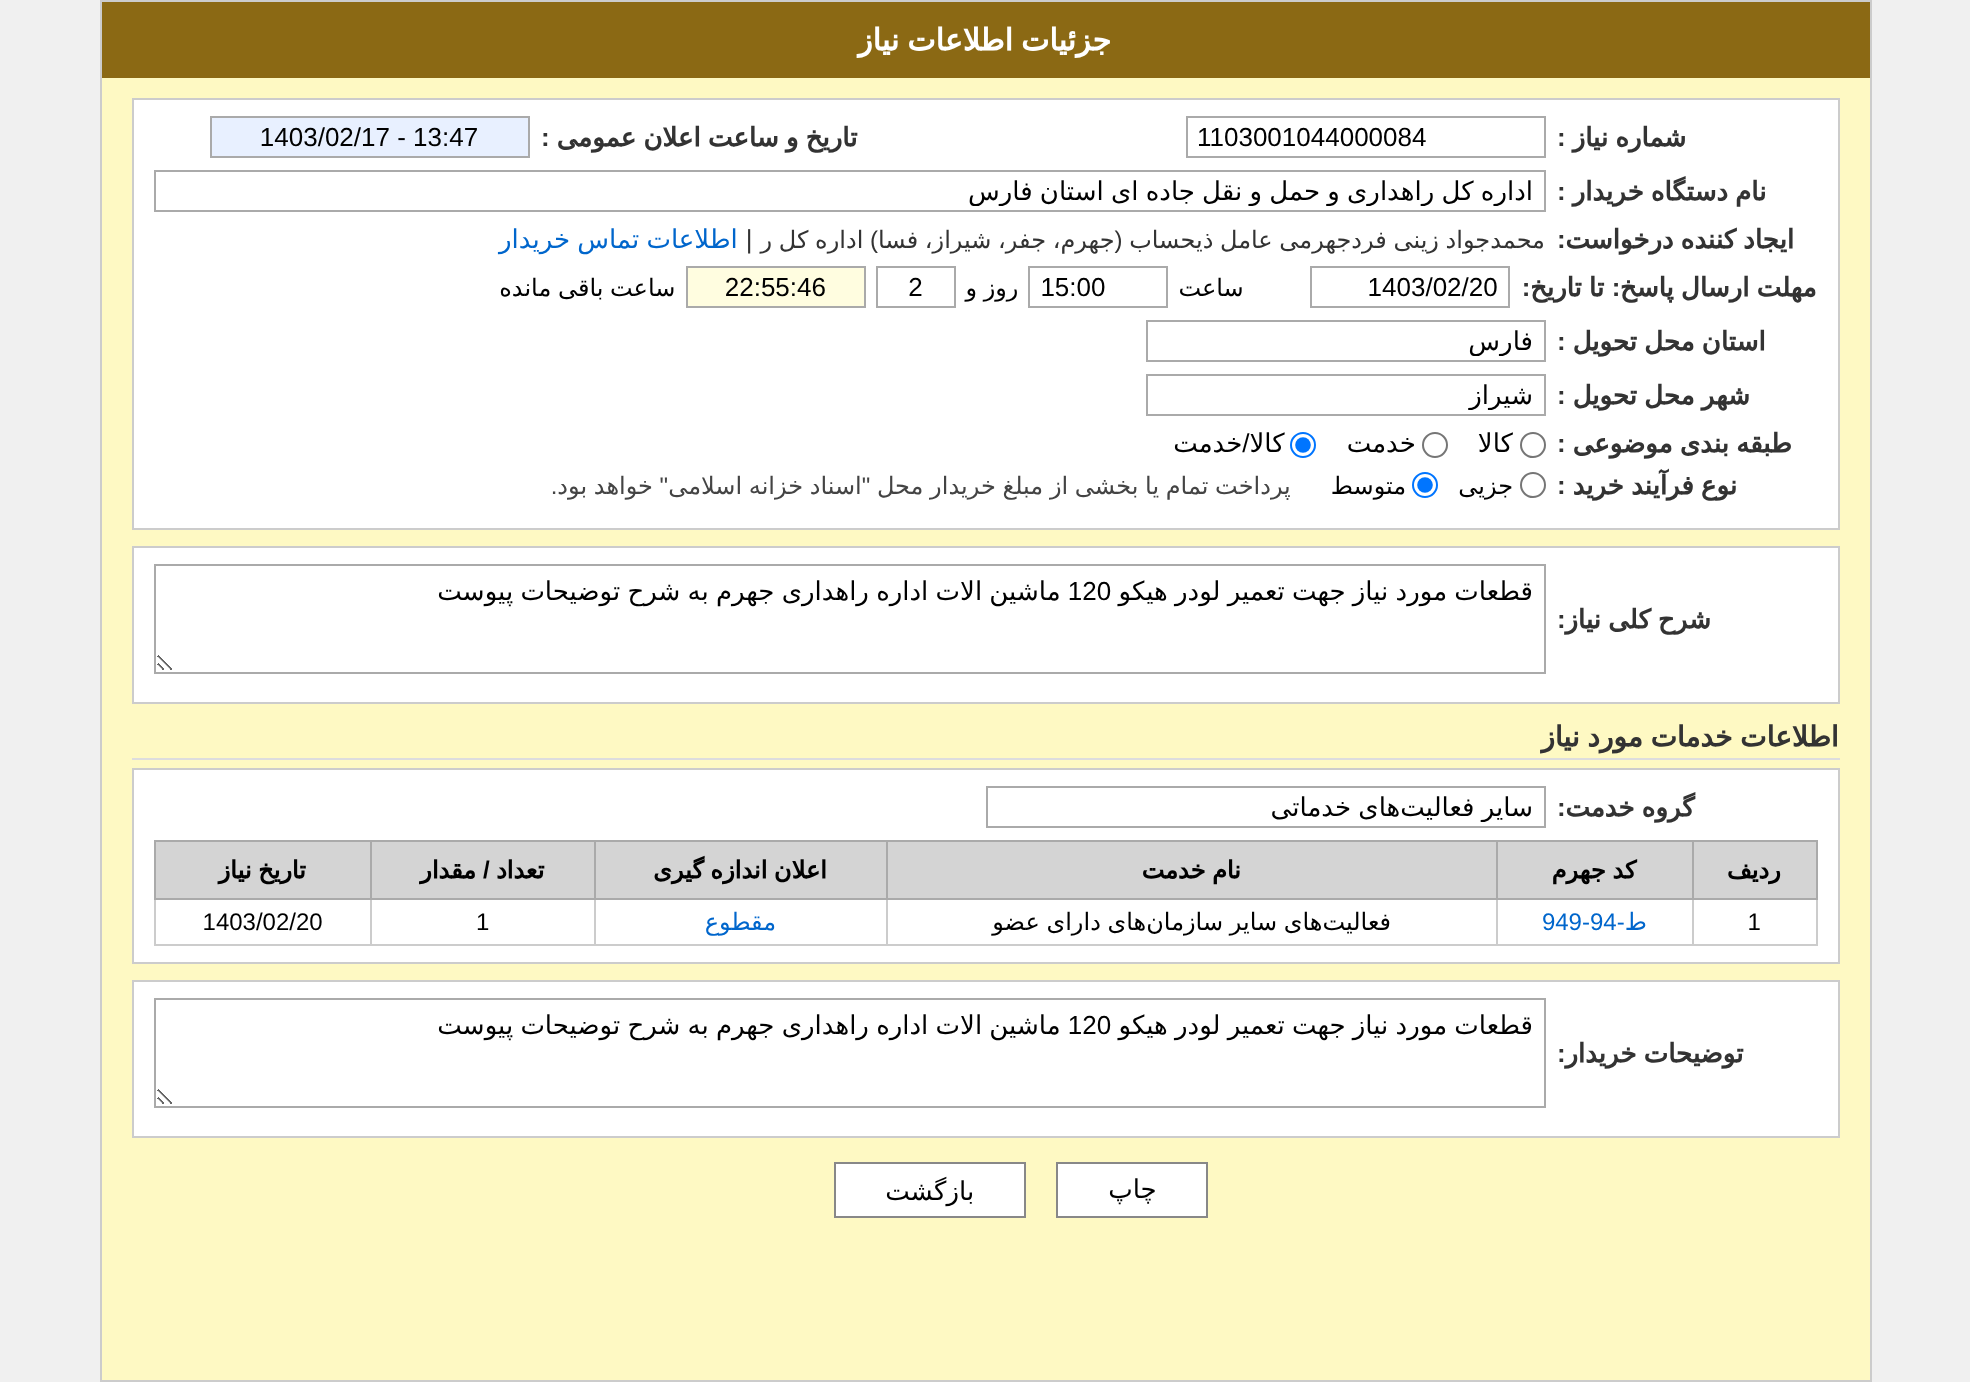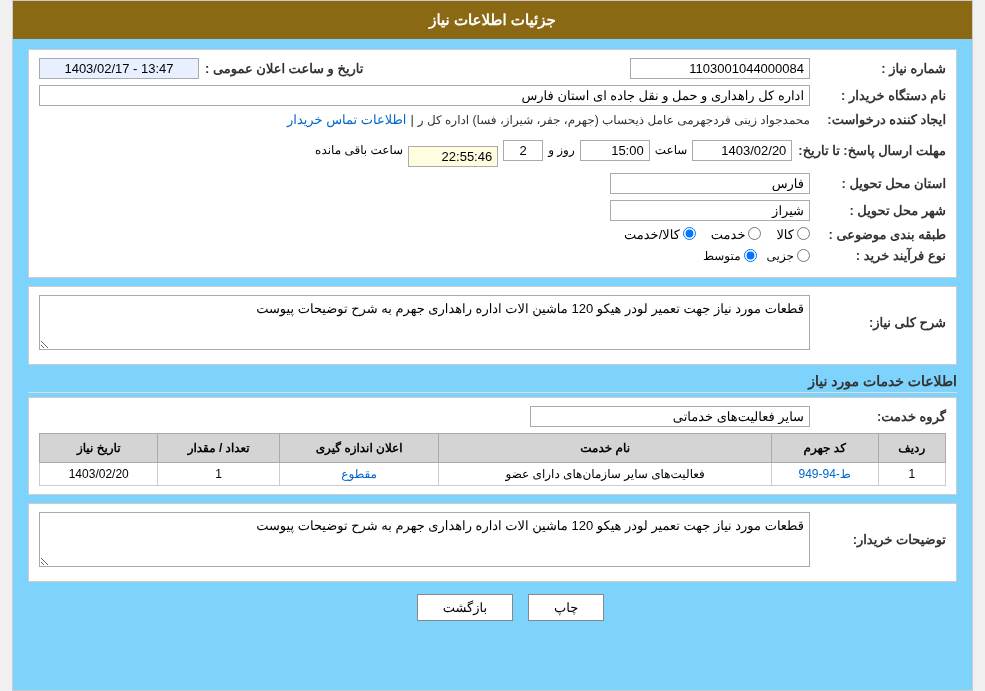--- a/index.html
+++ b/index.html
@@ -3,23 +3,23 @@
   <meta charset="utf-8">
   <style>
     * { box-sizing: border-box; margin: 0; padding: 0; }
     body {
       font-family: Tahoma, Arial, sans-serif;
       font-size: 13px;
       background: #f0f0f0;
       direction: rtl;
     }
     .page-container {
-      width: 961px;
+      width: 886px;
       min-height: 691px;
-      background: #7dd3fc;
+      background: #fef9c3;
       margin: 0 auto;
       border: 1px solid #ccc;
     }
     .header-bar {
       background: #8B6914;
       color: #fff;
       text-align: center;
       padding: 10px 0;
       font-size: 15px;
       font-weight: bold;
@@ -37,21 +37,21 @@
       display: flex;
       align-items: center;
       margin-bottom: 6px;
       gap: 6px;
     }
     .label-cell {
       font-weight: bold;
       color: #333;
       white-space: nowrap;
       min-width: 130px;
-      text-align: right;
+      text-align: left;
     }
     .value-cell {
       flex: 1;
       display: flex;
       align-items: center;
       gap: 4px;
     }
     .input-box {
       border: 1px solid #aaa;
       background: #fff;
@@ -62,34 +62,35 @@
     }
     .input-full {
       width: 100%;
     }
     .date-box {
       border: 1px solid #aaa;
       padding: 2px 5px;
       background: #e8f0ff;
       font-size: 13px;
       min-width: 160px;
+      margin-left: 28px;
     }
     .link-blue {
       color: #0066cc;
       text-decoration: none;
       cursor: pointer;
     }
     .radio-group {
       display: flex;
       gap: 15px;
       align-items: center;
     }
     .radio-item {
       display: flex;
-      align-items: flex-start;
+      align-items: flex-end;
       gap: 3px;
     }
     .process-row {
       display: flex;
       align-items: center;
       gap: 10px;
       font-size: 12px;
     }
     .process-item {
       display: flex;
@@ -148,21 +149,21 @@
       display: flex;
       justify-content: center;
       gap: 15px;
       margin-top: 12px;
       margin-bottom: 10px;
     }
     .btn-print {
       background: #fff;
       border: 1px solid #888;
       padding: 5px 25px;
-      font-family: Liberation Sans, sans-serif;
+      font-family: Liberation Serif, serif;
       font-size: 13px;
       cursor: pointer;
     }
     .btn-back {
       background: #fff;
       border: 1px solid #888;
       padding: 5px 25px;
       font-family: Tahoma, Arial, sans-serif;
       font-size: 13px;
       cursor: pointer;
@@ -194,21 +195,21 @@
     <span>جزئیات اطلاعات نیاز</span>
   </div>
 
   <div class="content-area">
 
     <div class="form-section">
 
       <div class="form-row">
         <span class="label-cell">شماره نیاز :</span>
         <div class="value-cell">
-          <div class="shrn-box" style="direction:ltr; text-align:right;">1103001044000084</div>
+          <div class="shrn-box" style="direction:ltr; text-align:left;">1103001044000084</div>
         </div>
         <span class="label-cell" style="text-align:left; min-width:180px;">تاریخ و ساعت اعلان عمومی :</span>
         <div class="value-cell" style="flex:0;">
           <div class="date-box" style="direction:ltr; text-align:center;">1403/02/17 - 13:47</div>
         </div>
       </div>
 
       <div class="form-row">
         <span class="label-cell">نام دستگاه خریدار :</span>
         <div class="value-cell">
@@ -224,24 +225,24 @@
           <a class="link-blue" href="#">اطلاعات تماس خریدار</a>
         </div>
       </div>
 
       <div class="form-row">
         <span class="label-cell">مهلت ارسال پاسخ: تا تاریخ:</span>
         <div class="value-cell">
           <div class="time-row">
             <div class="date-box" style="min-width:100px; background:#fff;">1403/02/20</div>
             <span class="inline-label">ساعت</span>
-            <div class="input-box" style="width:70px; text-align:right;">15:00</div>
+            <div class="input-box" style="width:70px; text-align:left;">15:00</div>
             <span class="inline-label">روز و</span>
             <div class="input-box" style="width:40px; text-align:center;">2</div>
-            <div class="input-box" style="width:90px; text-align:right; background:#fffde0;margin-top:13px;">22:55:46</div>
+            <div class="input-box" style="width:90px; text-align:center; background:#fffde0;">22:55:46</div>
             <span class="inline-label">ساعت باقی مانده</span>
           </div>
         </div>
       </div>
 
       <div class="form-row">
         <span class="label-cell">استان محل تحویل :</span>
         <div class="value-cell">
           <input class="input-box" style="width: 200px;" type="text" readonly="" value="فارس">
         </div>
@@ -279,20 +280,21 @@
         <div class="value-cell" style="flex-direction: column; align-items: flex-start; gap: 3px;">
           <div class="process-row">
             <div class="process-item">
               <input type="radio" name="process" style="">
               <span>جزیی</span>
             </div>
             <div class="process-item">
               <input type="radio" name="process" checked="" style="">
               <span>متوسط</span>
             </div>
+            <span style="font-size:12px; color:#444; margin-right:10px;">پرداخت تمام یا بخشی از مبلغ خریدار محل "اسناد خزانه اسلامی" خواهد بود.</span>
           </div>
         </div>
       </div>
 
     </div>
 
     <div class="form-section">
       <div class="form-row">
         <span class="label-cell">شرح کلی نیاز:</span>
         <div class="value-cell">

